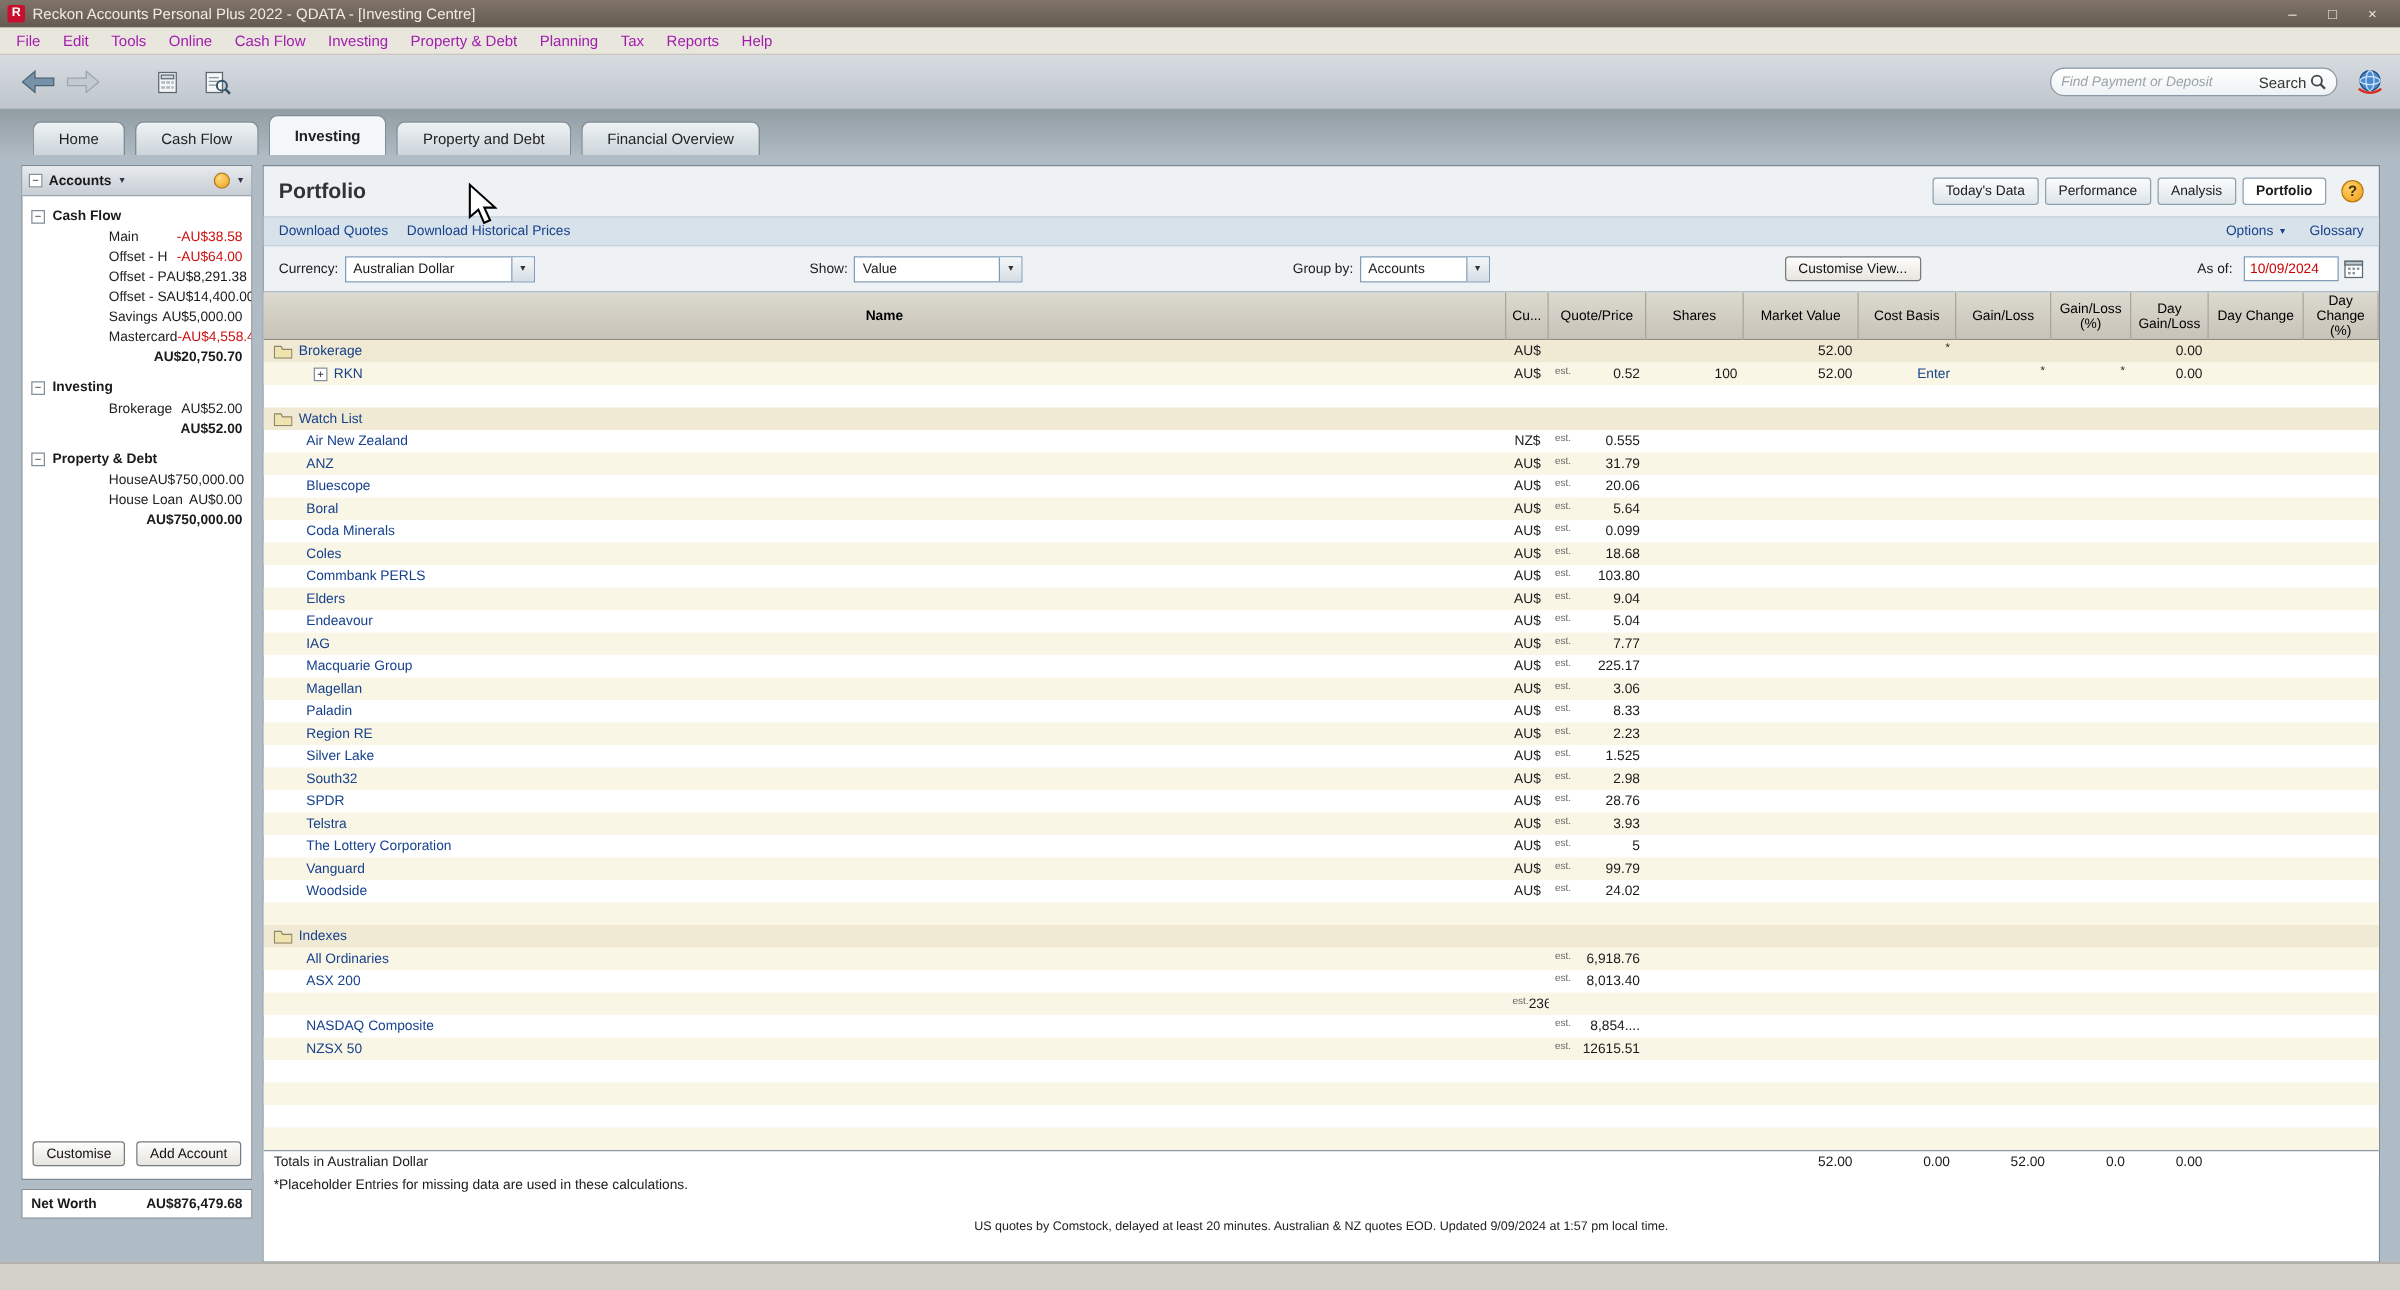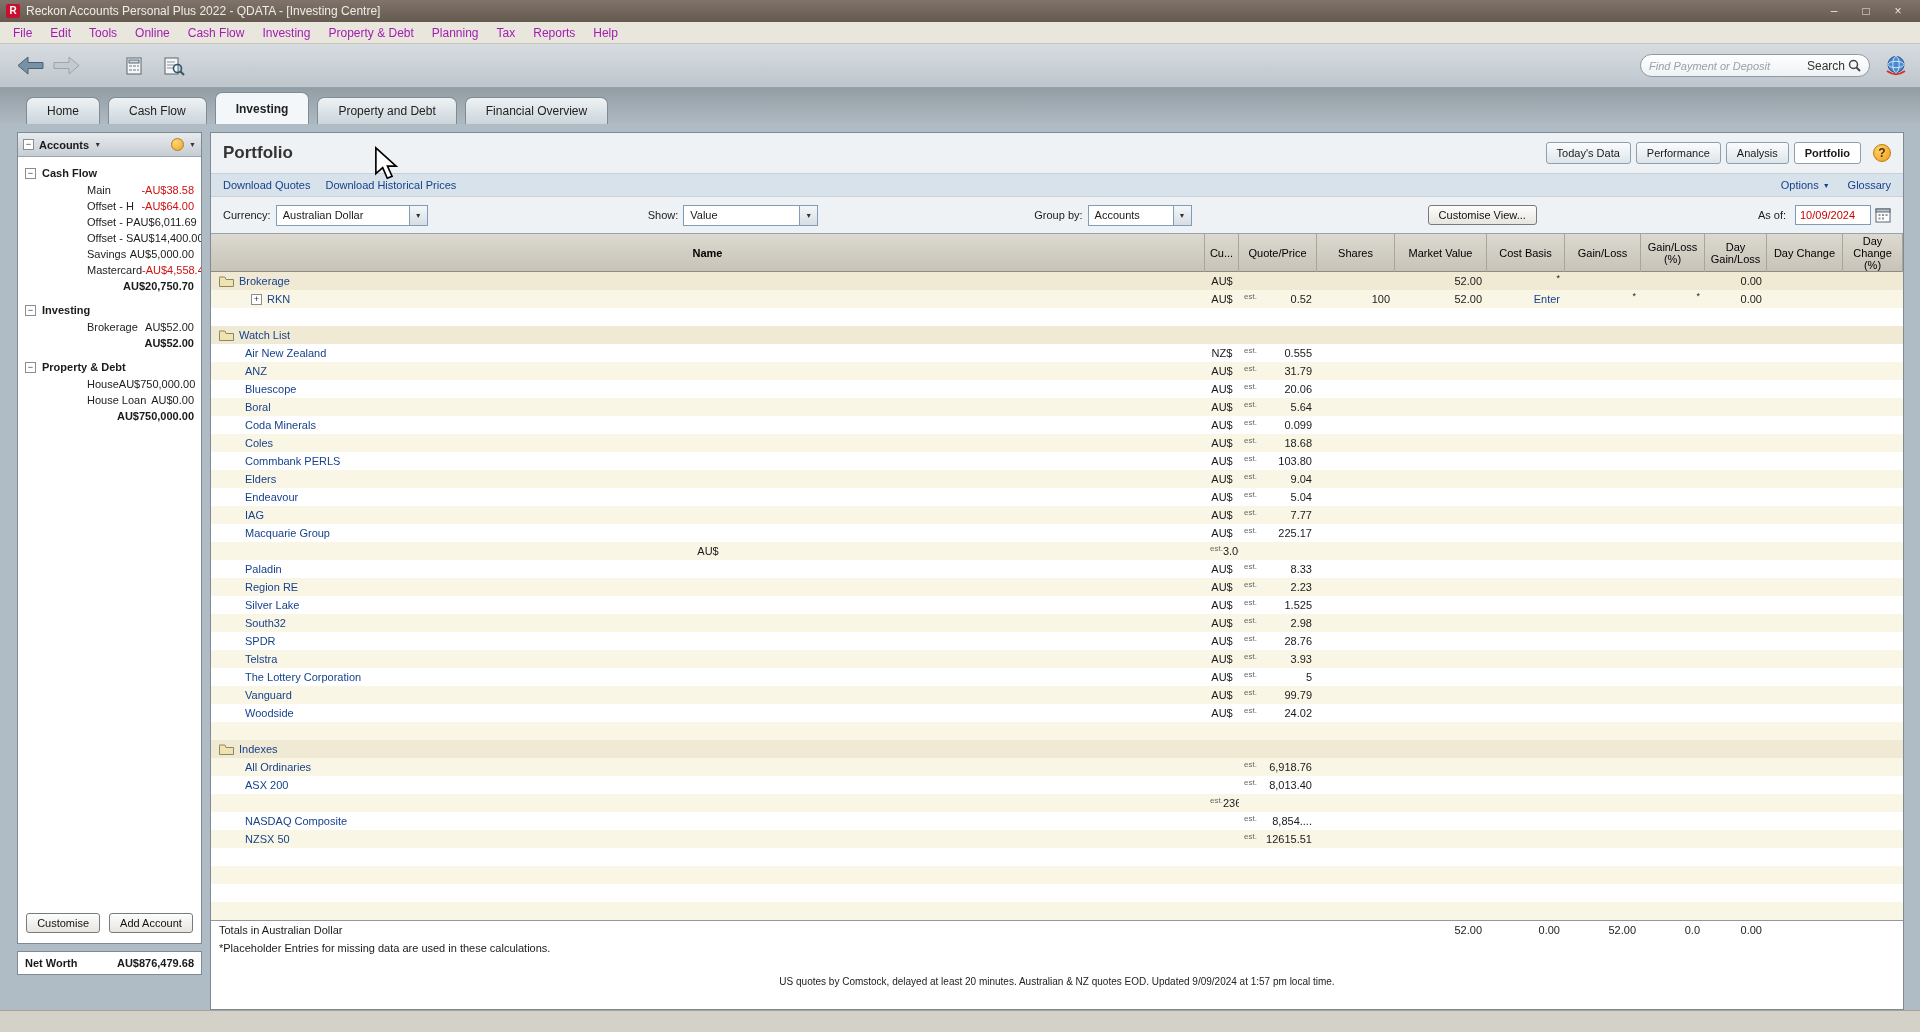--- a/index.html
+++ b/index.html
@@ -227,21 +227,21 @@
             <div class="acct-row">
               <span class="acct-name">Main</span>
               <span class="acct-val neg">-AU$38.58</span>
             </div>
             <div class="acct-row">
               <span class="acct-name">Offset - H</span>
               <span class="acct-val neg">-AU$64.00</span>
             </div>
             <div class="acct-row">
               <span class="acct-name">Offset - P</span>
-              <span class="acct-val">AU$6,011.69</span>
+              <span class="acct-val">AU$8,291.38</span>
             </div>
             <div class="acct-row">
               <span class="acct-name">Offset - S</span>
               <span class="acct-val">AU$14,400.00</span>
             </div>
             <div class="acct-row">
               <span class="acct-name">Savings</span>
               <span class="acct-val">AU$5,000.00</span>
             </div>
             <div class="acct-row">
@@ -628,20 +628,23 @@
               <div class="cell c-num"></div>
               <div class="cell c-num"></div>
               <div class="cell c-num"></div>
               <div class="cell c-num"></div>
               <div class="cell c-num"></div>
               <div class="cell c-num"></div>
               <div class="cell c-num"></div>
               <div class="cell c-num"></div>
             </div>
             <div class="trow stripe">
+              <div class="cell c-name indent-q">
+                <span class="link">Magellan</span>
+              </div>
               <div class="cell c-cur">AU$</div>
               <div class="cell c-quote">
                 <span class="est">est.</span>
                 <span class="qval">3.06</span>
               </div>
               <div class="cell c-num"></div>
               <div class="cell c-num"></div>
               <div class="cell c-num"></div>
               <div class="cell c-num"></div>
               <div class="cell c-num"></div>

